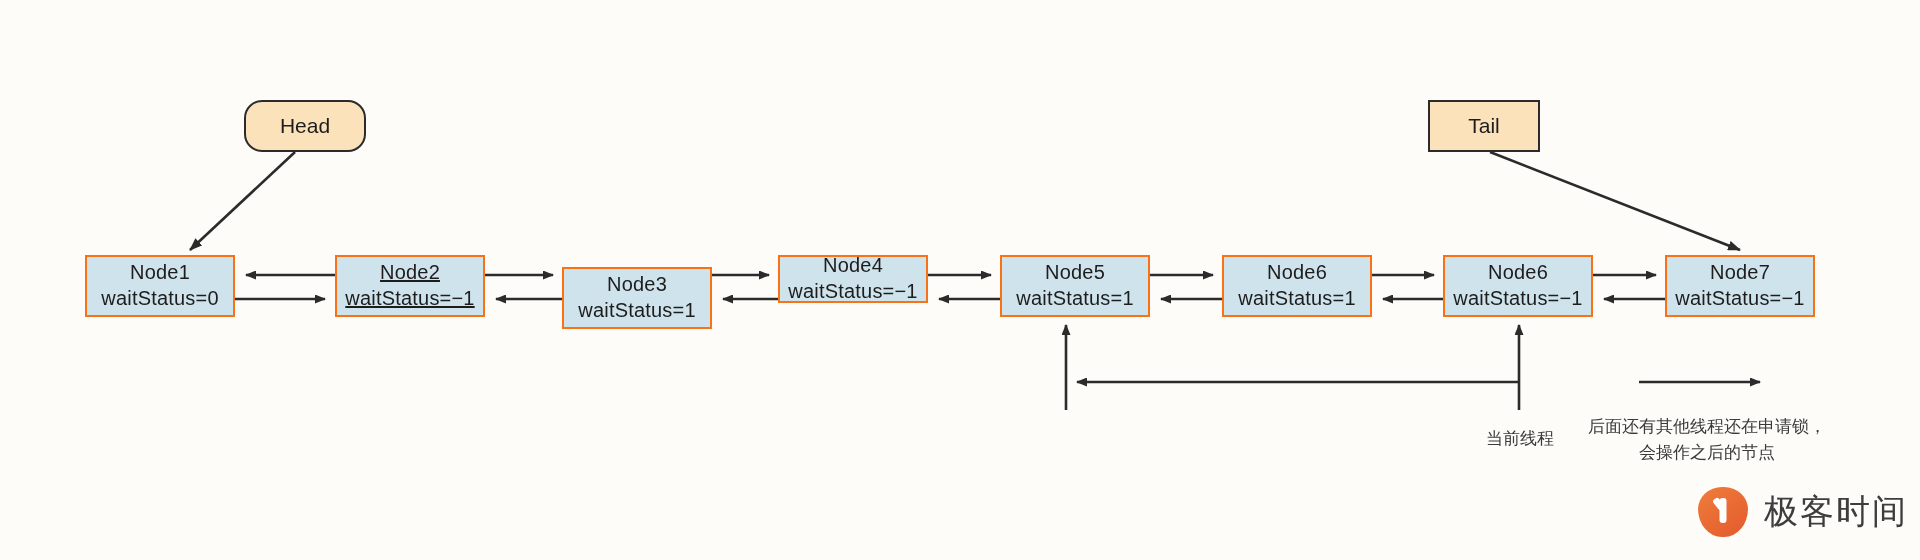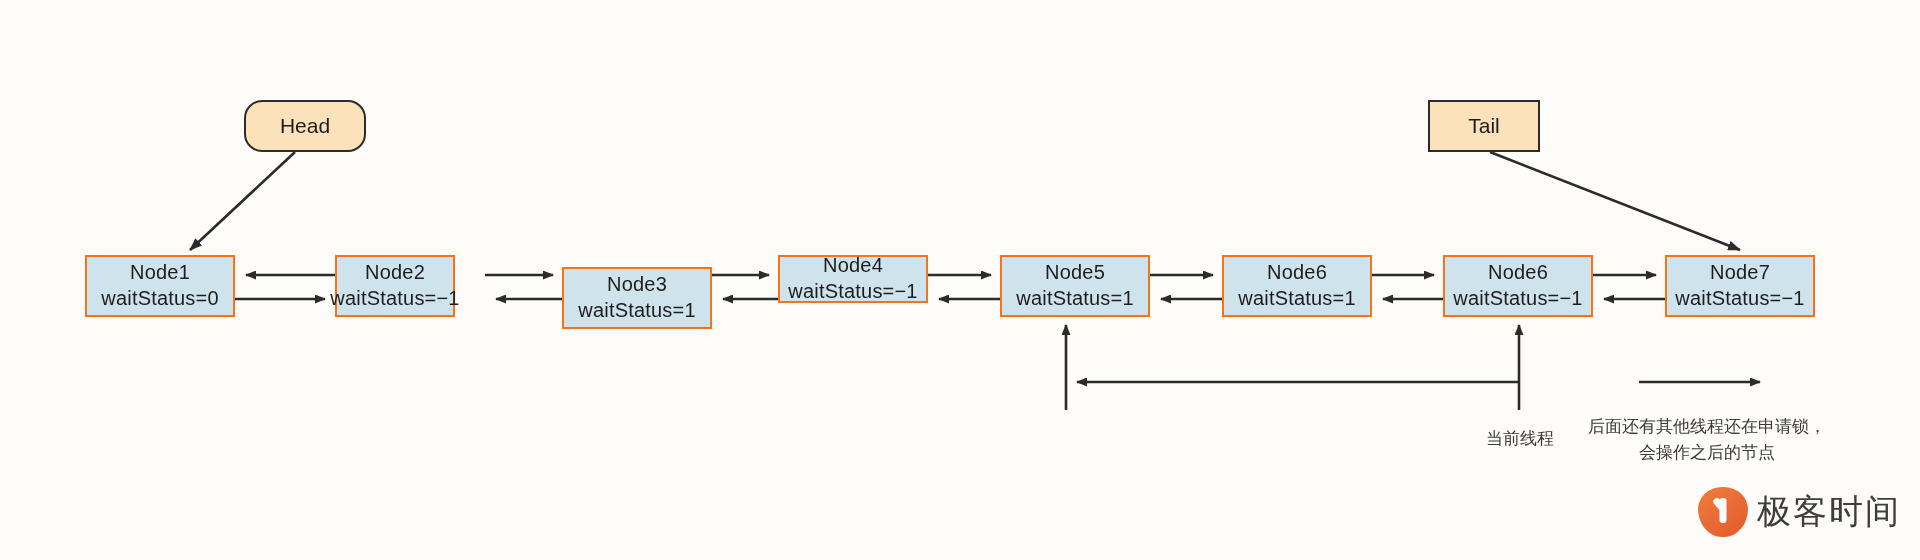--- a/index.html
+++ b/index.html
@@ -59,21 +59,21 @@
     white-space: nowrap;
     font-family: "DejaVu Sans", "Liberation Sans", sans-serif;
   }
   
   #logo {
     position: absolute;
     left: 1698px;
     top: 487px;
     display: flex;
     align-items: center;
-    gap: 9px;
+    gap: 16px;
   }
   #logo .mark {
     position: relative;
     width: 50px;
     height: 50px;
     border-radius: 50% 50% 50% 50% / 46% 46% 58% 58%;
     background: #e8663a;
     background: linear-gradient(145deg,#ef7d3c 0%, #e35a2c 100%);
   }
   #logo .mark::after {
@@ -185,21 +185,21 @@
     <span>Head</span>
   </div>
   <div class="ptr-box" style="left:1428px; top:100px; width:112px; height:52px;">
     <span>Tail</span>
   </div>
 
   <div class="node-box" style="left:85px; top:255px; width:150px; height:62px;">
     <span class="ln">Node1</span>
     <span class="ln">waitStatus=0</span>
   </div>
-  <div class="node-box" style="left:335px; top:255px; width:120px; height:62px;">
+  <div class="node-box" style="left:335px; top:255px; width:150px; height:62px;text-decoration:underline;">
     <span class="ln">Node2</span>
     <span class="ln">waitStatus=−1</span>
   </div>
   <div class="node-box" style="left:562px; top:255px; width:150px; height:62px;margin-top:12px;">
     <span class="ln">Node3</span>
     <span class="ln">waitStatus=1</span>
   </div>
   <div class="node-box" style="left:778px; top:255px; width:150px; height:48px;">
     <span class="ln">Node4</span>
     <span class="ln">waitStatus=−1</span>

